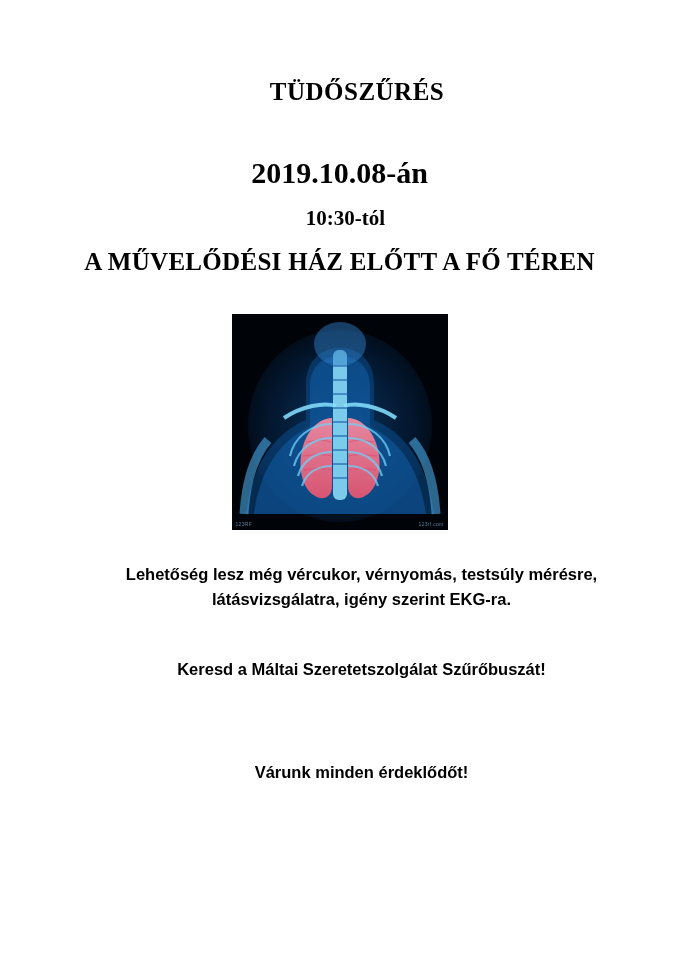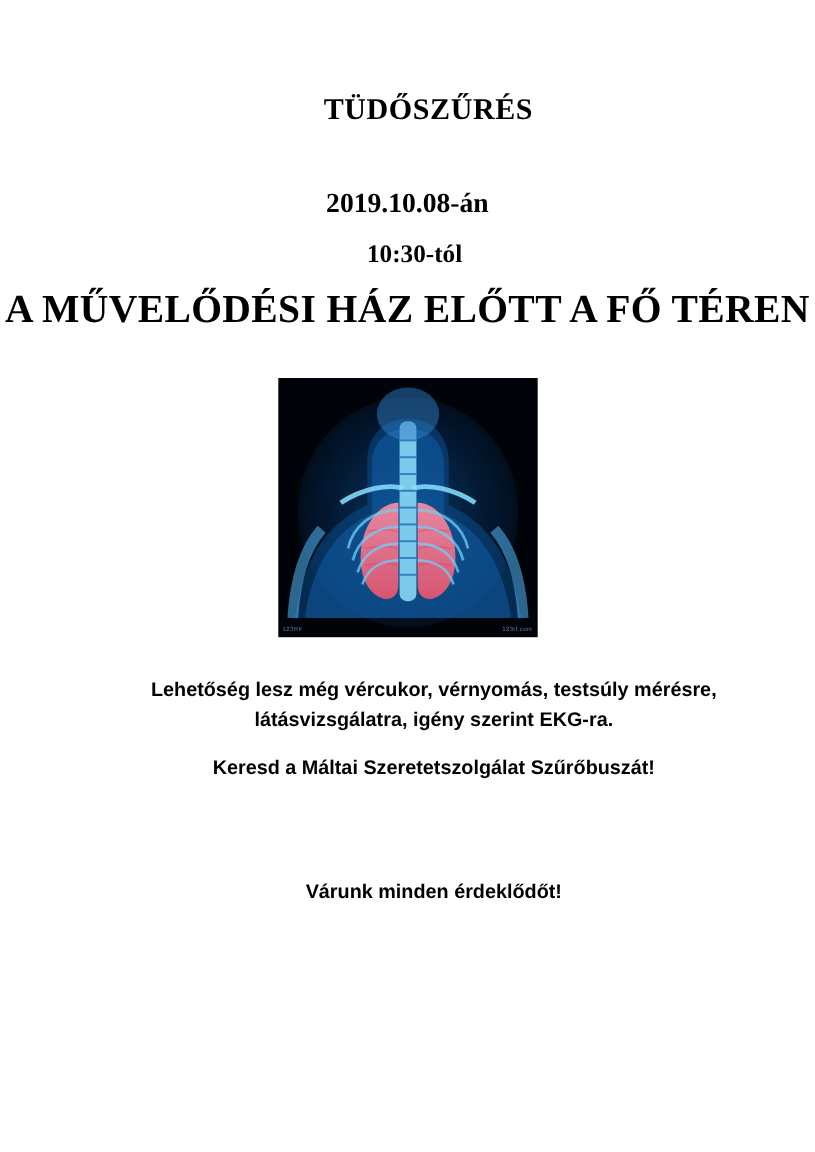--- a/index.html
+++ b/index.html
@@ -35,31 +35,31 @@
     margin-left: 35px;
   }
 
   .date-block {
     font-family: "Liberation Serif", serif;
     font-weight: bold;
     text-align: center;
     margin-top: 52px;
   }
   .date-line {
-    font-size: 23px;
+    font-size: 30px;
     line-height: 1.0;
   }
   .time-line {
     font-size: 21px;
     line-height: 1.0;
     margin-top: 20px;
     padding-left: 12px;
   }
   .place-line {
-    font-size: 33px;
+    font-size: 25px;
     line-height: 1.0;
     margin-top: 20px;
     letter-spacing: 0.3px;
   }
 
   
   .image-wrap {
     width: 216px;
     height: 216px;
     margin: 40px auto 0 auto;
@@ -96,21 +96,21 @@
     font-weight: bold;
     font-size: 16.5px;
     line-height: 1.55;
     color: #000000;
   }
   .para.services {
     width: 500px;
     margin: 0 auto;
   }
   .para.bus {
-    margin-top: 14px;
+    margin-top: 44px;
   }
   .para.welcome {
     margin-top: 78px;
   }
 </style>
 </head>
 <body>
 
 <div class="poster">
 

